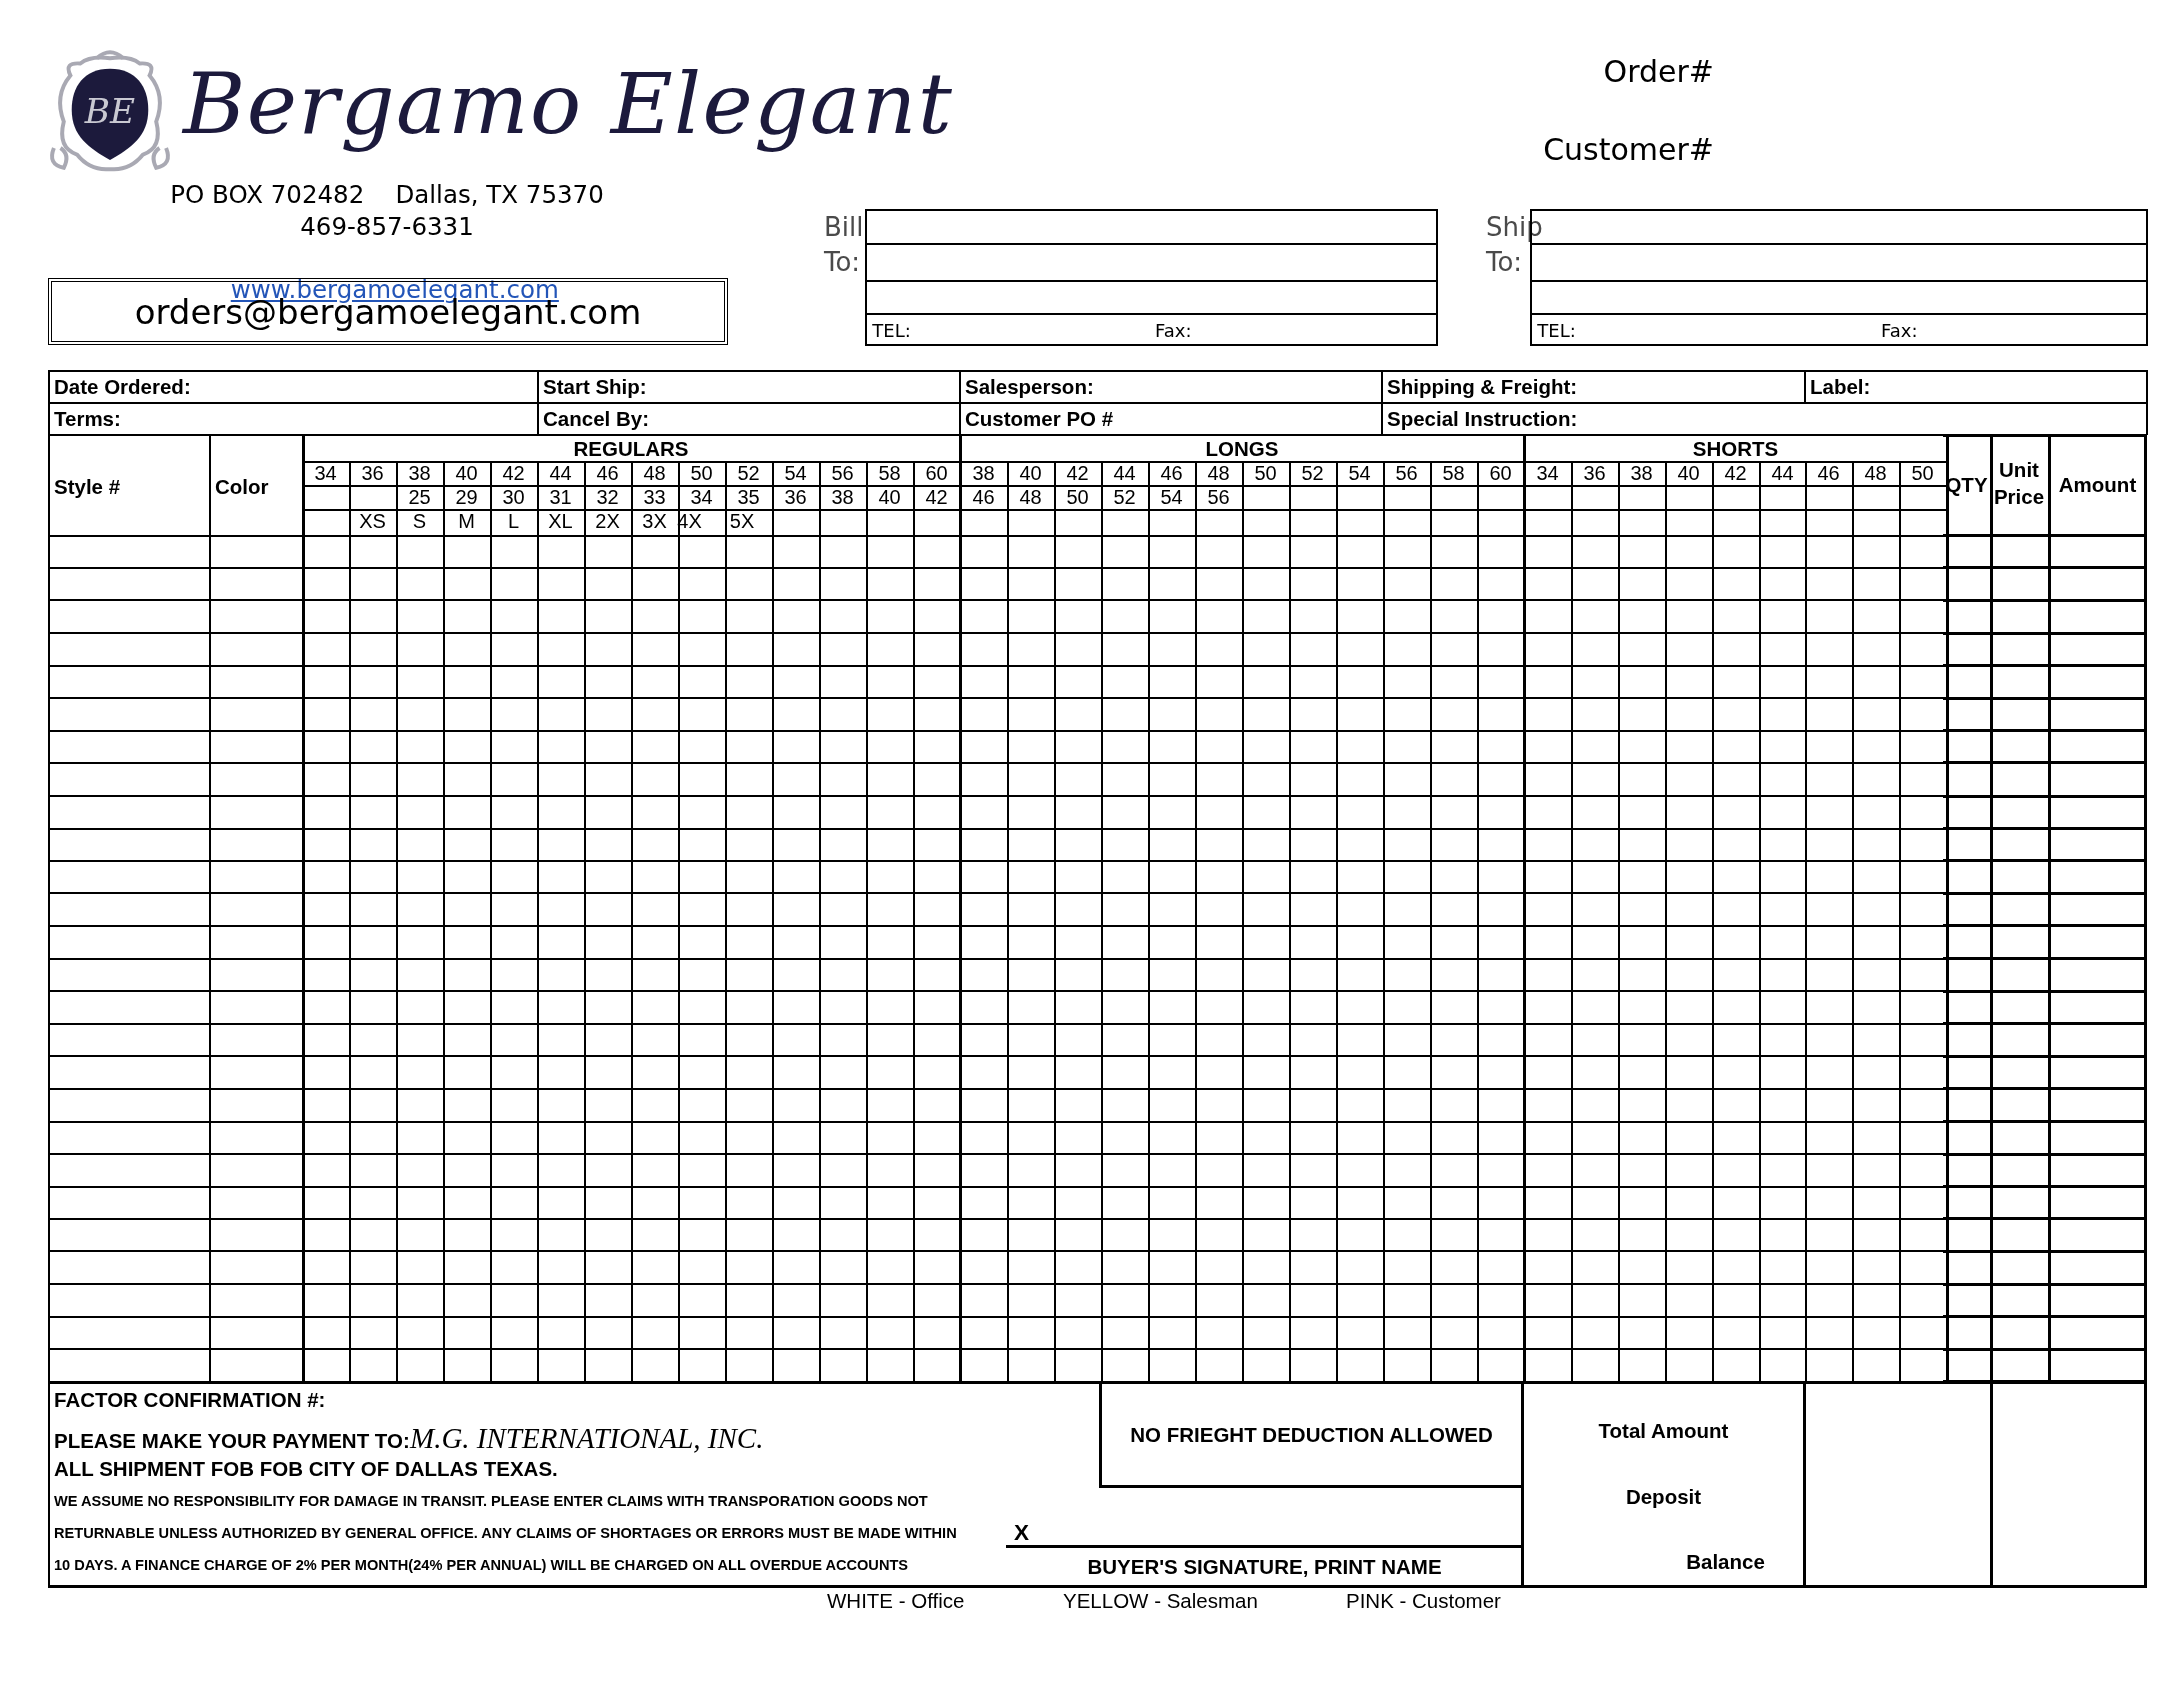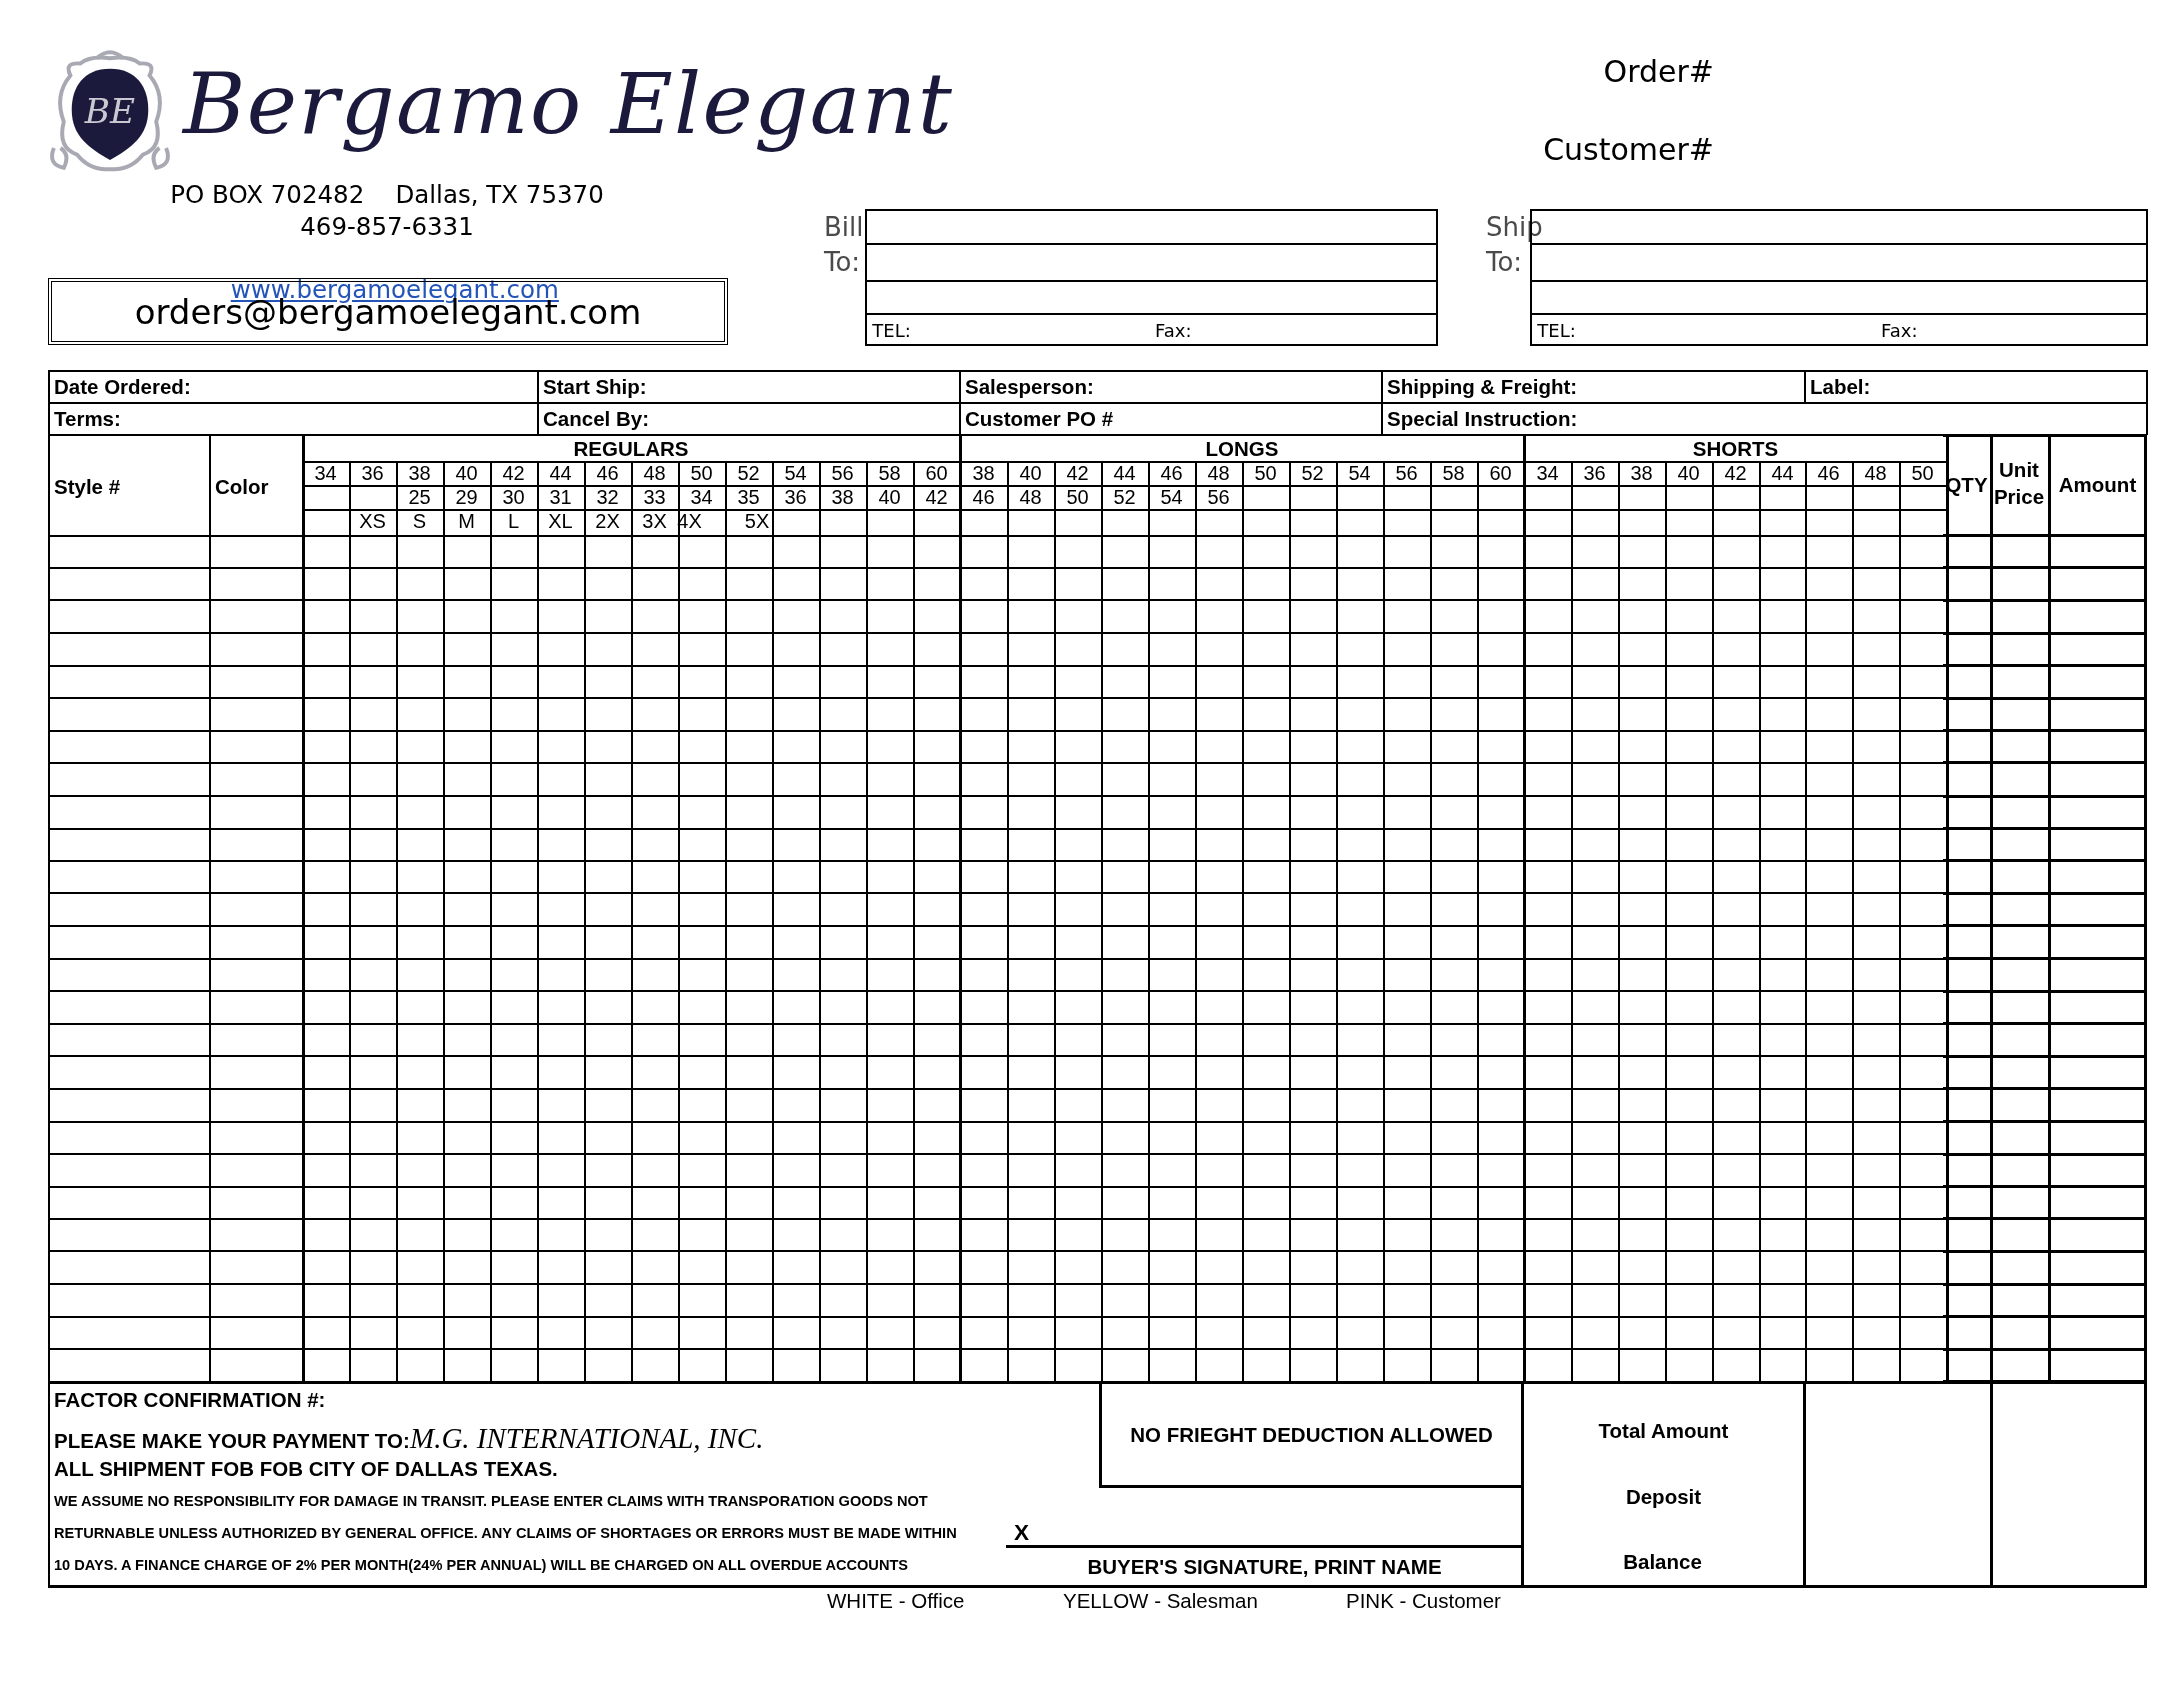--- a/index.html
+++ b/index.html
@@ -151,21 +151,21 @@
     <div class="cell" style="left: 631px; top: 461px; width: 47px; height: 24px;">48</div>
     <div class="cell" style="left: 631px; top: 485px; width: 47px; height: 24.5px;">33</div>
     <div class="cell" style="left: 631px; top: 509px; width: 47px; height: 25px;">3X</div>
     <div class="vl" style="left: 678px; top: 461px; height: 922px;"></div>
     <div class="cell" style="left: 678px; top: 461px; width: 47px; height: 24px;">50</div>
     <div class="cell" style="left: 678px; top: 485px; width: 47px; height: 24.5px;">34</div>
     <div class="cell" style="left: 678px; top: 509px; width: 23px; height: 25px;">4X</div>
     <div class="vl" style="left: 725px; top: 461px; height: 922px;"></div>
     <div class="cell" style="left: 725px; top: 461px; width: 47px; height: 24px;">52</div>
     <div class="cell" style="left: 725px; top: 485px; width: 47px; height: 24.5px;">35</div>
-    <div class="cell" style="left: 725px; top: 509px; width: 64px; height: 25px;">5X</div>
+    <div class="cell" style="left: 710px; top: 509px; width: 64px; height: 25px;">5X</div>
     <div class="vl" style="left: 772px; top: 461px; height: 922px;"></div>
     <div class="cell" style="left: 772px; top: 461px; width: 47px; height: 24px;">54</div>
     <div class="cell" style="left: 772px; top: 485px; width: 47px; height: 24.5px;">36</div>
     <div class="cell" style="left: 772px; top: 509px; width: 47px; height: 25px;"></div>
     <div class="vl" style="left: 819px; top: 461px; height: 922px;"></div>
     <div class="cell" style="left: 819px; top: 461px; width: 47px; height: 24px;">56</div>
     <div class="cell" style="left: 819px; top: 485px; width: 47px; height: 24.5px;">38</div>
     <div class="cell" style="left: 819px; top: 509px; width: 47px; height: 25px;"></div>
     <div class="vl" style="left: 866px; top: 461px; height: 922px;"></div>
     <div class="cell" style="left: 866px; top: 461px; width: 47px; height: 24px;">58</div>
@@ -383,21 +383,21 @@
   <div class="foot-sm" style="left:54px;top:1493px">WE ASSUME NO RESPONSIBILITY FOR DAMAGE IN TRANSIT. PLEASE ENTER CLAIMS WITH TRANSPORATION GOODS NOT</div>
   <div class="foot-sm" style="left:54px;top:1525px">RETURNABLE UNLESS AUTHORIZED BY GENERAL OFFICE. ANY CLAIMS OF SHORTAGES OR ERRORS MUST BE MADE WITHIN</div>
   <div class="foot-sm" style="left:54px;top:1557px">10 DAYS. A FINANCE CHARGE OF 2% PER MONTH(24% PER ANNUAL) WILL BE CHARGED ON ALL OVERDUE ACCOUNTS</div>
 
   <div class="cell foot-md" style="left:1102px;top:1383px;width:419px;height:103px;position:absolute">NO FRIEGHT DEDUCTION ALLOWED</div>
   <div class="foot-md" style="left:1014px;top:1520px;font-size:22.5px">X</div>
   <div class="cell foot-md" style="left:1006px;top:1550px;width:517px;height:34px;position:absolute">BUYER'S SIGNATURE, PRINT NAME</div>
 
   <div class="cell foot-md" style="left:1524px;top:1416px;width:279px;height:29px;position:absolute">Total Amount</div>
   <div class="cell foot-md" style="left:1524px;top:1482px;width:279px;height:29px;position:absolute">Deposit</div>
-  <div class="cell foot-md" style="left:1500px;top:1547px;width:325px;height:29px;position:absolute">Balance</div>
+  <div class="cell foot-md" style="left:1563px;top:1547px;width:325px;height:29px;position:absolute">Balance</div>
 
   <div class="abs" style="left:1806px;top:1384px;width:183px;height:200px"></div>
   <div class="abs" style="left:1993px;top:1384px;width:151px;height:200px"></div>
 </div>
 
 <div class="copies" style="left:827px;top:1589px">WHITE - Office</div>
 <div class="copies" style="left:1063px;top:1589px">YELLOW - Salesman</div>
 <div class="copies" style="left:1346px;top:1589px">PINK - Customer</div>
 
 

